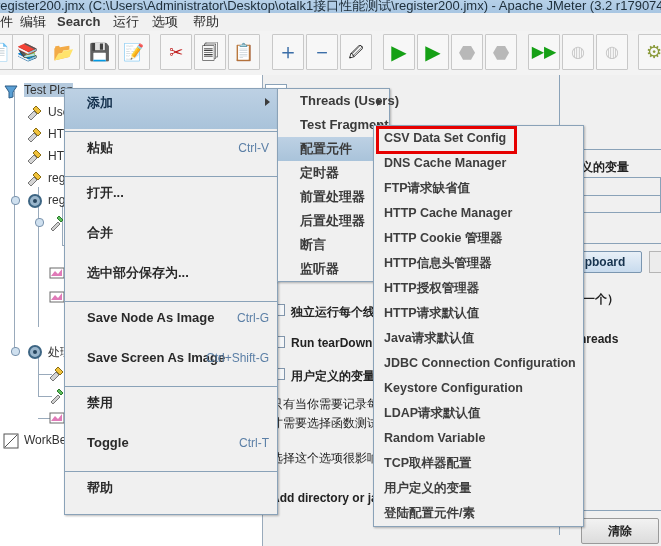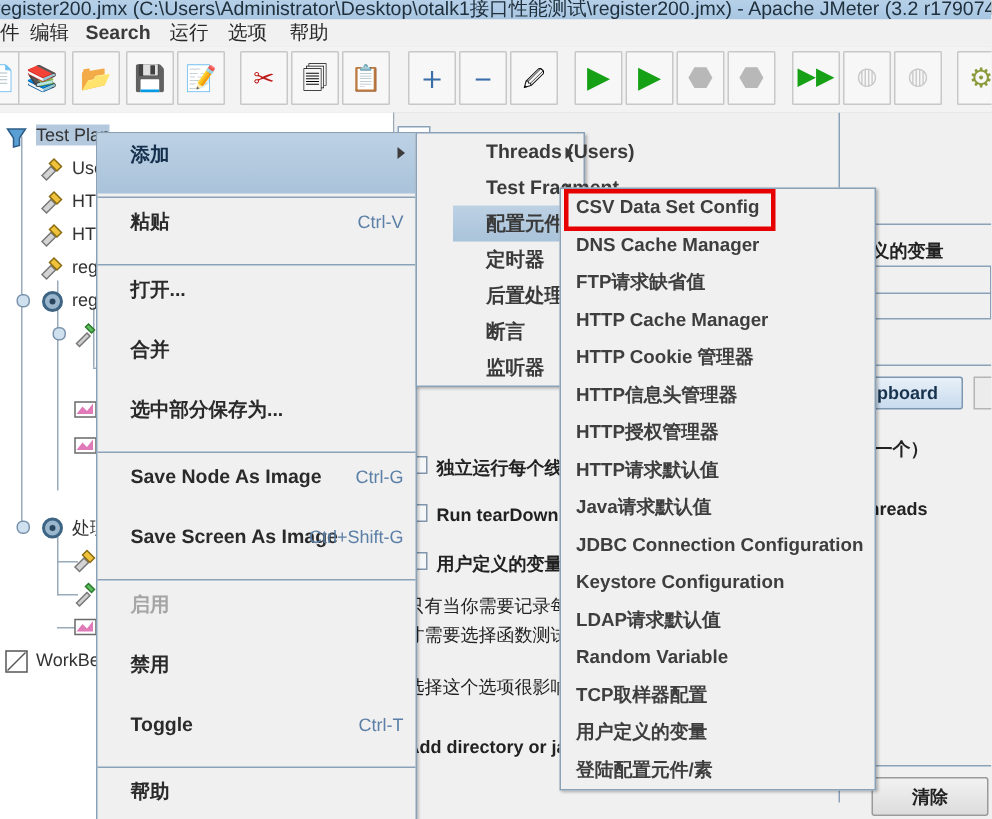--- a/index.html
+++ b/index.html
@@ -104,21 +104,21 @@
     font-size:12px;color:#5b7fa6;font-weight:normal;
   }
   .menu .item .arr{
     position:absolute;right:7px;top:9px;width:0;height:0;
     border-left:5px solid #3c3c3c;border-top:4px solid transparent;border-bottom:4px solid transparent;
   }
   .menu .divider{height:1px;background:#8aa2b8;margin:2px 0;}
   #menu1{left:64px;top:88px;width:214px;}
   #menu1 .item{height:40px;line-height:28px;font-weight:bold;font-size:13px;}
   #menu1 .item .acc{height:28px;line-height:28px;font-weight:normal;}
-  #menu2{left:277px;top:88px;width:113px;padding-left:24px;}
+  #menu2{left:277px;top:88px;width:113px;}
   #menu2 .item{height:24px;line-height:24px;font-weight:bold;font-size:13px;color:#3a3a3a;}
   #menu3{left:373px;top:125px;width:211px;}
   #menu3 .item{height:25px;line-height:25px;font-weight:bold;font-size:12.5px;color:#3e3e3e;padding-left:10px;}
   
   #redbox{
     position:absolute;left:376px;top:126px;width:141px;height:28px;
     border:3px solid #e60000;box-sizing:border-box;
     pointer-events:none;
   }
 </style>
@@ -399,23 +399,20 @@
   <div class="divider"></div>
   <div class="item">
     <span>Save Node As Image</span>
     <span class="acc">Ctrl-G</span>
   </div>
   <div class="item">
     <span>Save Screen As Image</span>
     <span class="acc">Ctrl+Shift-G</span>
   </div>
   <div class="divider"></div>
-  <div class="item dis">
-    <span>启用</span>
-  </div>
   <div class="item">
     <span>禁用</span>
   </div>
   <div class="item">
     <span>Toggle</span>
     <span class="acc">Ctrl-T</span>
   </div>
   <div class="divider"></div>
   <div class="item">
     <span>帮助</span>
@@ -427,20 +424,23 @@
     <span>Threads (Users)</span>
     <span class="arr"></span></div>
   <div class="item">
     <span>Test Fragment</span>
     <span class="arr"></span></div>
   <div class="item hl">
     <span>配置元件</span>
     <span class="arr"></span></div>
   <div class="item">
     <span>定时器</span>
+    <span class="arr"></span></div>
+  <div class="item">
+    <span>前置处理器</span>
     <span class="arr"></span></div>
   <div class="item">
     <span>后置处理器</span>
     <span class="arr"></span></div>
   <div class="item">
     <span>断言</span>
     <span class="arr"></span></div>
   <div class="item">
     <span>监听器</span>
     <span class="arr"></span></div>

